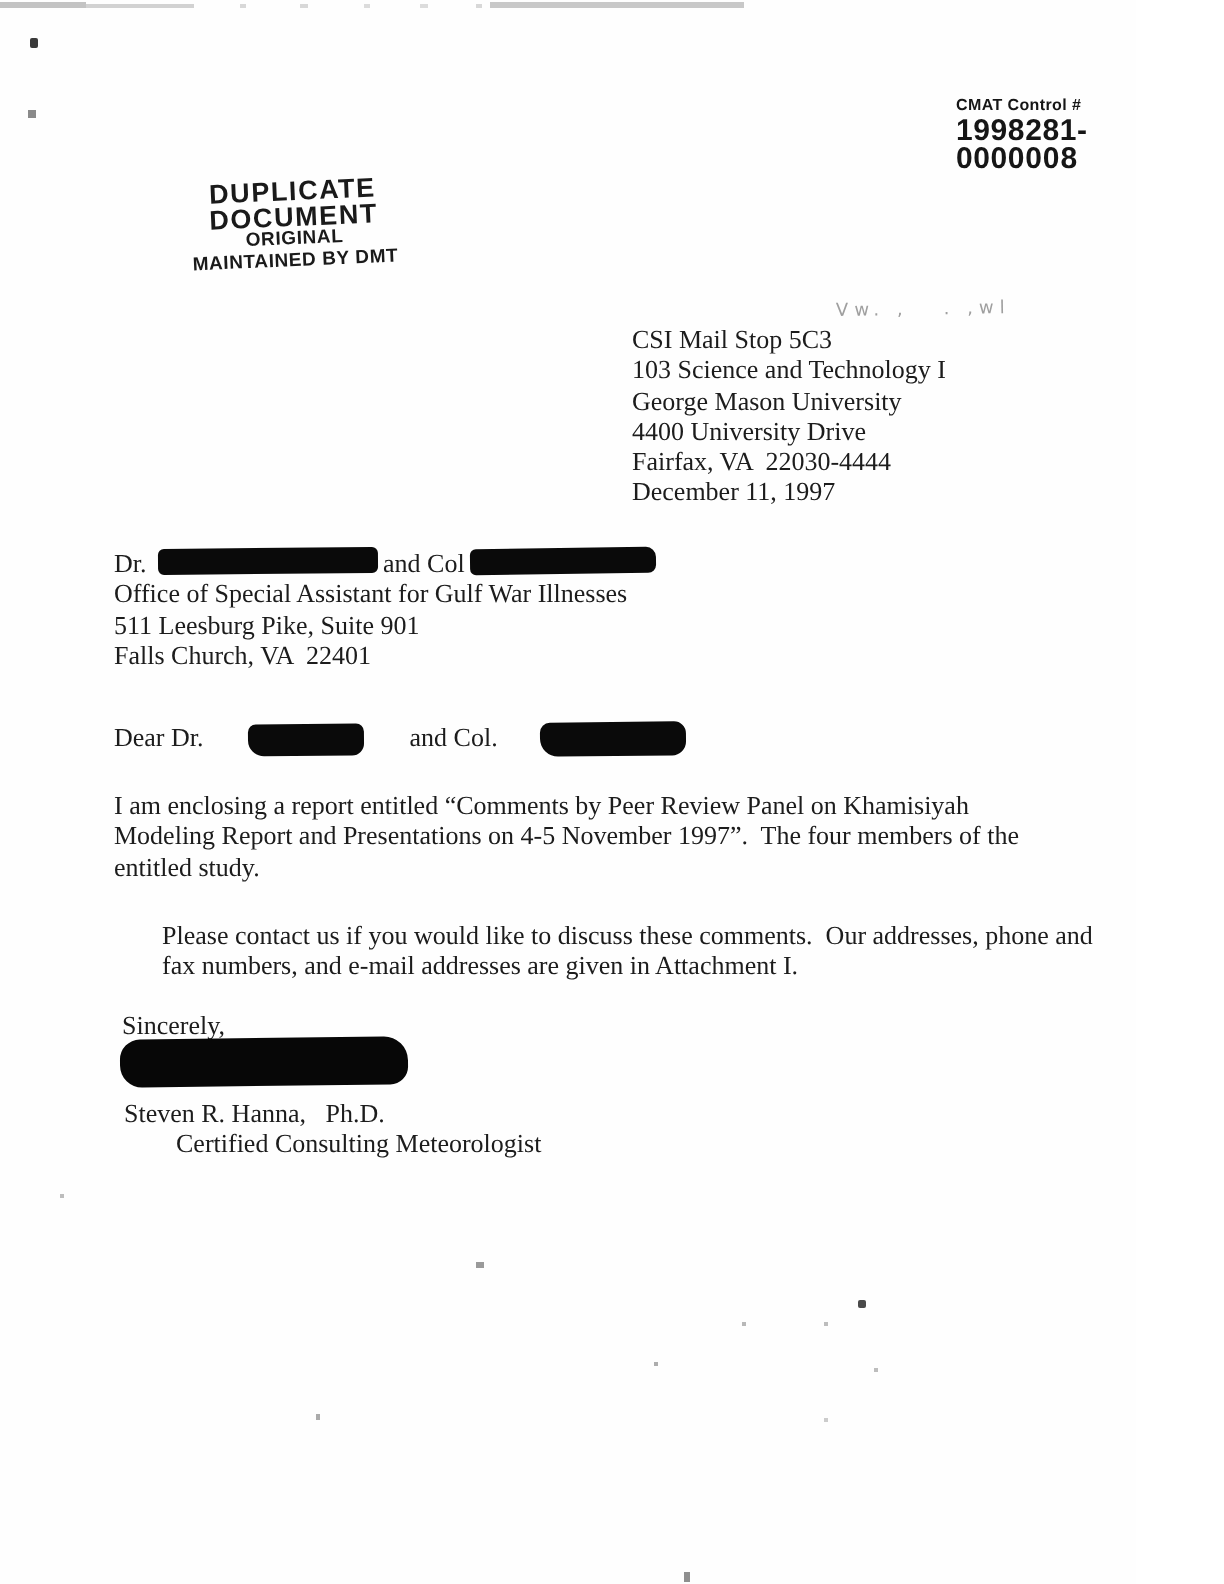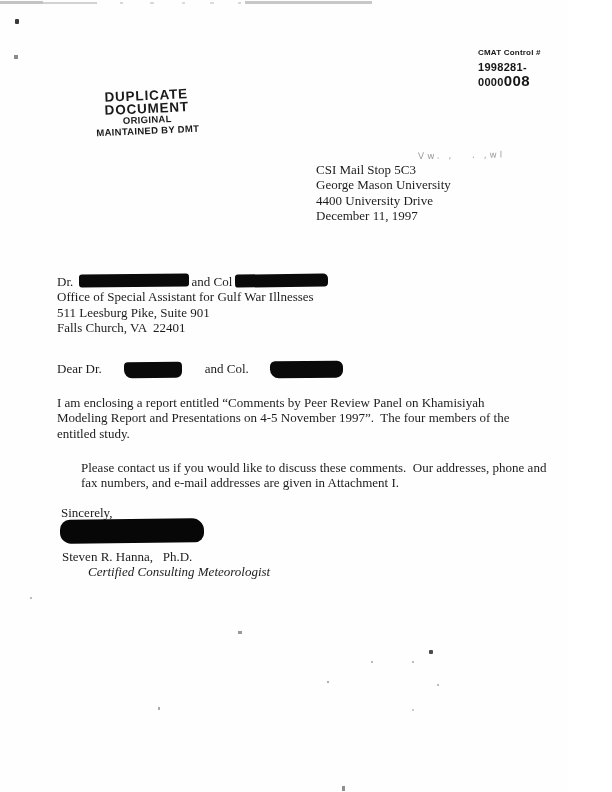--- a/index.html
+++ b/index.html
@@ -5,21 +5,21 @@
   html,body{margin:0;padding:0;background:#ffffff;}
   .page{
     position:relative;width:568px;height:792px;background:#fefefe;
     overflow:hidden;font-family:"Liberation Serif", serif;color:#1c1c1c;
   }
   .pre{white-space:pre;}
   
   .control{position:absolute;left:478px;top:48px;font-family:"Liberation Sans",sans-serif;font-weight:bold;color:#161616;}
   .control .label{font-size:8px;letter-spacing:.2px;}
   .control .number{margin-top:2px;line-height:14px;}
-  .control .num-prefix{font-size:11px;letter-spacing:.3px;}
+  .control .num-prefix{font-size:15px;letter-spacing:.3px;}
   .control .num-suffix{font-size:15px;letter-spacing:.5px;}
   
   .stamp{
     position:absolute;left:82px;top:90px;width:130px;text-align:center;
     font-family:"Liberation Sans",sans-serif;font-weight:bold;color:#1a1a1a;
     transform:rotate(-2.5deg);
   }
   .stamp .big{font-size:13.5px;line-height:12.5px;letter-spacing:.8px;}
   .stamp .small{font-size:9.5px;line-height:10.5px;letter-spacing:.3px;}
   
@@ -31,21 +31,21 @@
   
   .textline{font-size:13px;line-height:15.3px;}
   .sender{position:absolute;left:292px;top:162px;margin-left:24px;}
   .recipient{position:absolute;left:57px;top:274px;}
   .name-row{display:flex;align-items:center;height:15.3px;}
   .greeting{position:absolute;left:57px;top:360px;display:flex;align-items:center;height:18px;gap:19px;}
   .para1{position:absolute;left:57px;top:395px;}
   .para2{position:absolute;left:57px;top:460px;margin-left:24px;}
   .valediction{position:absolute;left:61px;top:505px;}
   .signer-name{position:absolute;left:62px;top:549px;}
-  .signer-title{position:absolute;left:88px;top:564px;font-style:italic;}
+  .signer-title{position:absolute;left:88px;top:564px;}
   
   .redact{background:#0a0a0a;border-radius:3px;display:inline-block;flex:none;}
   .redact.r1{width:110px;height:13px;margin:0 3px 2px 2px;transform:rotate(-.5deg);}
   .redact.r2{width:93px;height:13px;margin:0 0 2px 3px;border-radius:3px 5px 4px 3px;transform:rotate(-.8deg);}
   .redact.g1{width:58px;height:16px;margin:1px 4px 0 3px;border-radius:4px 4px 6px 8px;transform:rotate(-.5deg);}
   .redact.g2{width:73px;height:17px;margin:1px 0 0 2px;border-radius:5px 6px 7px 9px;transform:rotate(-.6deg);}
   .sig-bar{
     position:absolute;left:60px;top:519px;width:144px;height:24px;
     background:#070707;border-radius:10px 12px 9px 11px;transform:rotate(-.7deg);
   }
@@ -90,22 +90,24 @@
     <div class="big">DUPLICATE</div>
     <div class="big">DOCUMENT</div>
     <div class="small">ORIGINAL</div>
     <div class="small pre">MAINTAINED BY DMT</div>
   </div>
 
   <div class="handwriting pre">Vw. ,   . ,wl</div>
 
   <div class="sender">
     <div class="textline pre">CSI Mail Stop 5C3</div>
+    <div class="textline pre">103 Science and Technology I</div>
     <div class="textline pre">George Mason University</div>
     <div class="textline pre">4400 University Drive</div>
+    <div class="textline pre">Fairfax, VA  22030-4444</div>
     <div class="textline pre">December 11, 1997</div>
   </div>
 
   <div class="recipient">
     <div class="name-row">
       <span class="textline pre">Dr. </span>
       <span class="redact r1"></span>
       <span class="textline pre">and Col</span>
       <span class="redact r2"></span>
     </div>

